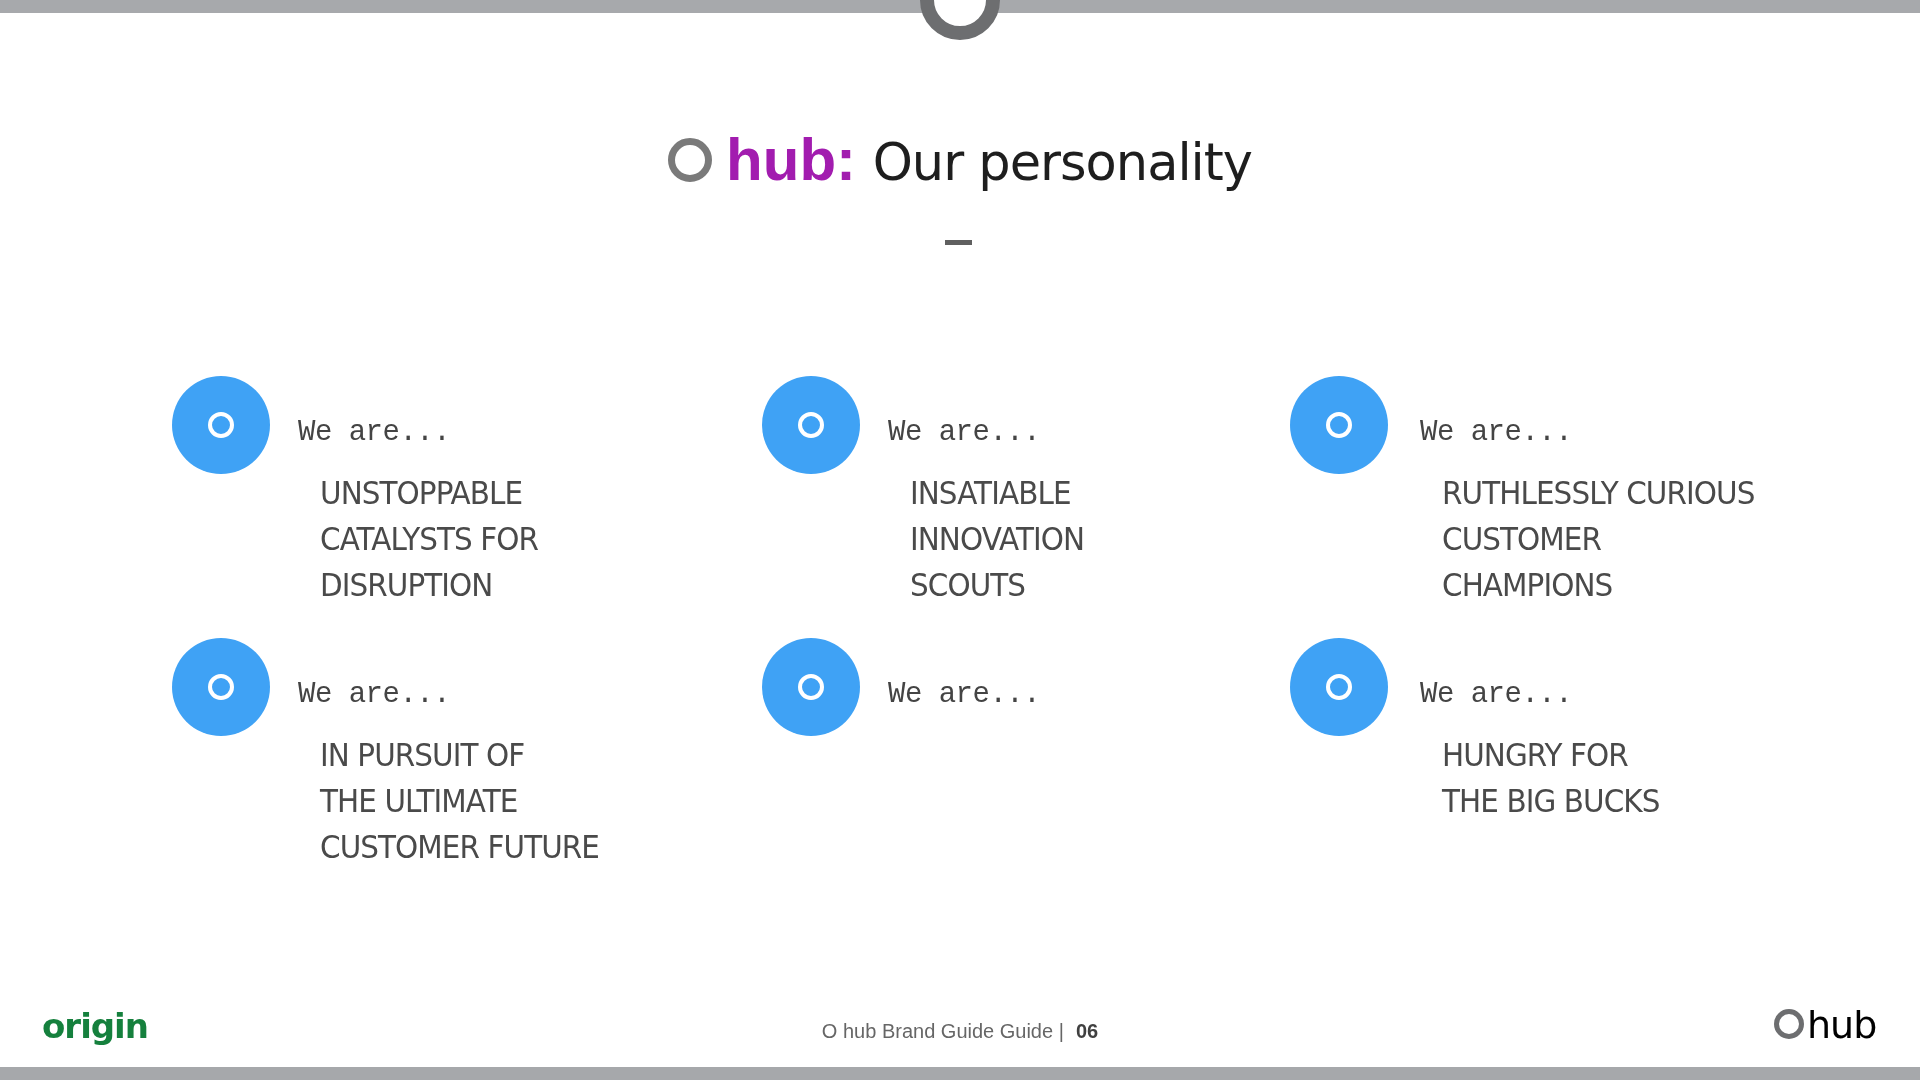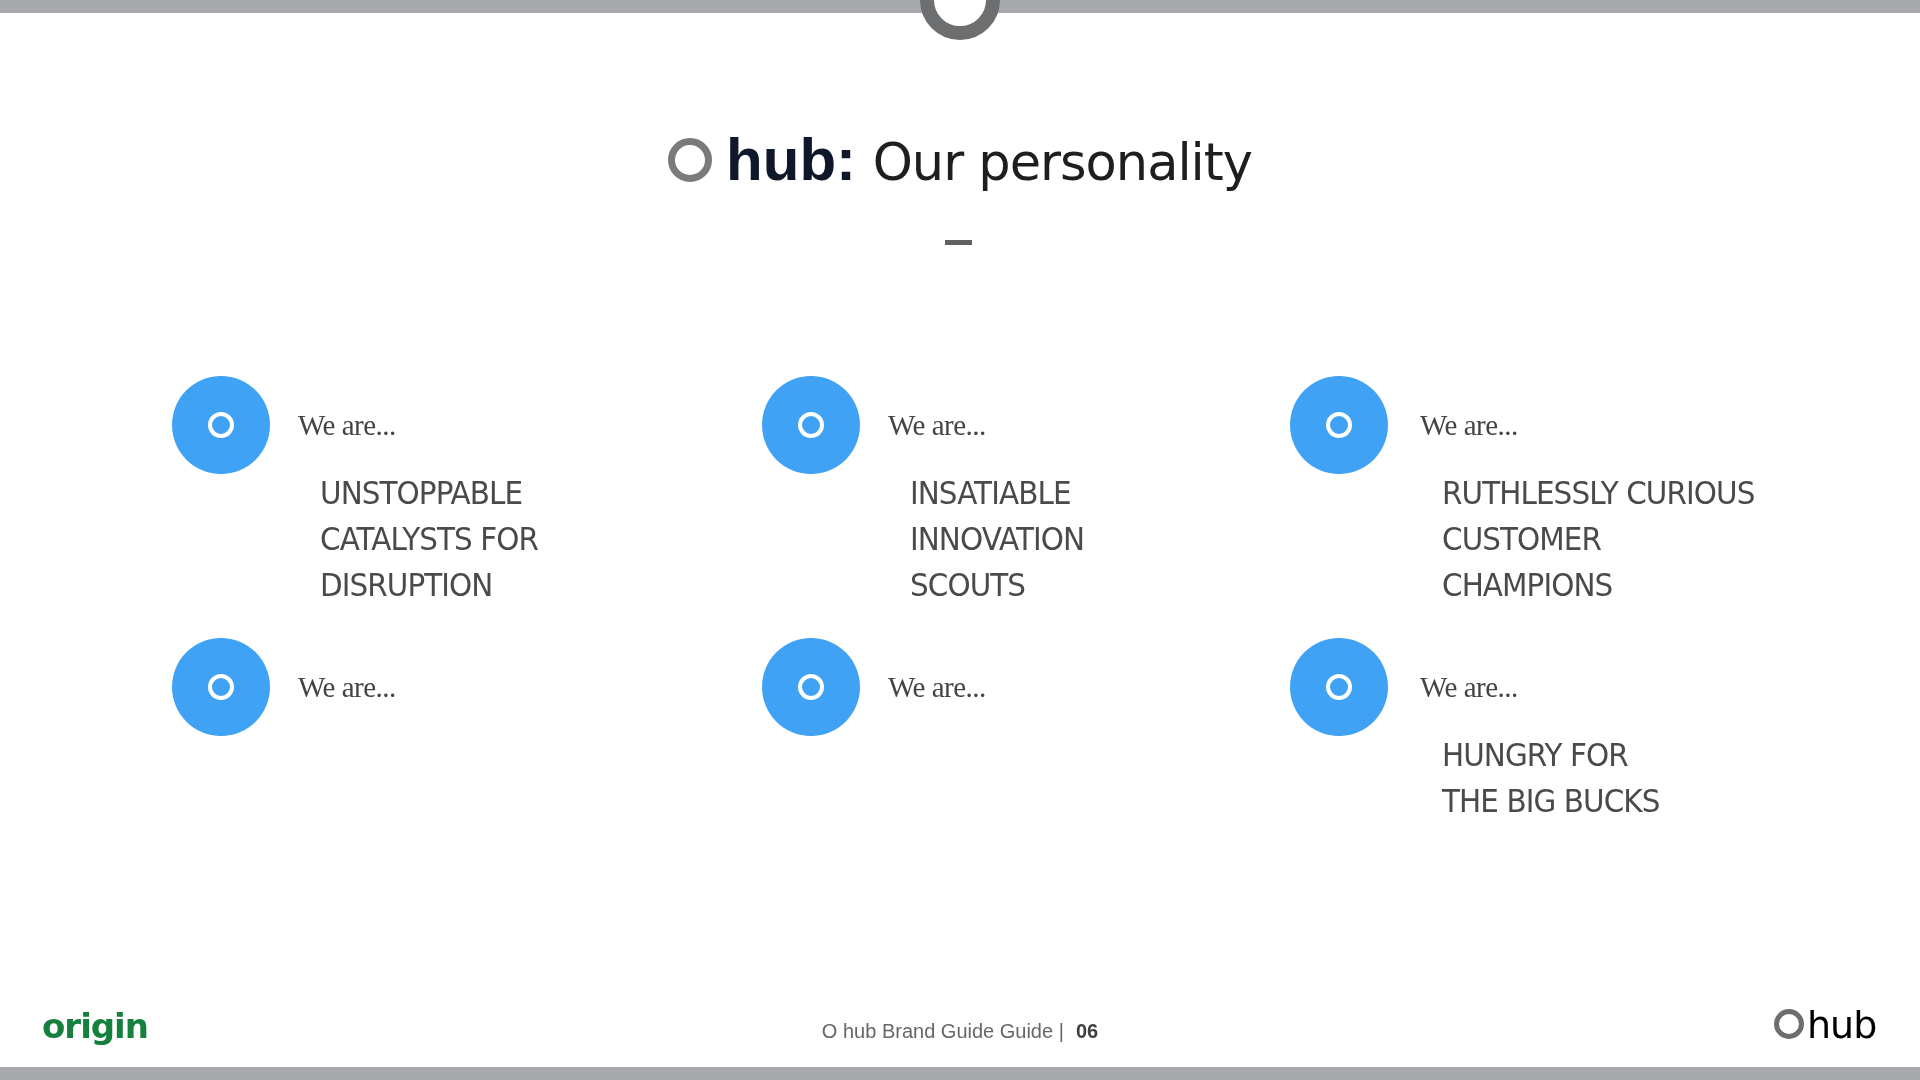--- a/index.html
+++ b/index.html
@@ -48,21 +48,21 @@
     .title .o-mark {
       display: inline-block;
       width: 30px; height: 30px;
       border: 7px solid #7a7a7a;
       border-radius: 50%;
       vertical-align: -2px;
       margin-right: 14px;
     }
     .title .brand {
       font-weight: bold;
-      color: #0f172a;
+      color: #a21caf;
     }
     .title .rest {
       font-family: "DejaVu Sans", sans-serif;
       font-weight: normal;
       letter-spacing: -1px;
       font-size: 51px;
     }
     .title-dash {
       position: absolute;
       left: 945px; top: 240px;
@@ -84,22 +84,22 @@
     }
     .card .bubble .ring {
       position: absolute;
       left: 36px; top: 36px;
       width: 18px; height: 18px;
       border: 4px solid #ffffff;
       border-radius: 50%;
     }
     .card .lead {
       position: absolute;
-      left: 126px; top: 32px;
-      font-family: Liberation Serif, serif;
+      left: 126px; top: 40px;
+      font-family: Liberation Mono, monospace;
       font-size: 29px;
       line-height: 34px;
       color: #444444;
       letter-spacing: -0.5px;
       white-space: nowrap;
     }
     .card .headline {
       position: absolute;
       left: 124px; top: 94px;
       font-family: "DejaVu Sans", sans-serif;
@@ -211,20 +211,25 @@
     <div>CUSTOMER</div>
     <div>CHAMPIONS</div>
   </div>
 </div>
 
 <div class="card" style="left:172px; top:638px;">
   <div class="bubble">
       <div class="ring"></div>
     </div>
   <div class="lead">We are...</div>
+  <div class="headline">
+    <div>IN PURSUIT OF</div>
+    <div>THE ULTIMATE</div>
+    <div>CUSTOMER FUTURE</div>
+  </div>
 </div>
 
 <div class="card" style="left:762px; top:638px;">
   <div class="bubble">
       <div class="ring"></div>
     </div>
   <div class="lead">We are...</div>
 </div>
 
 <div class="card" style="left:1290px; top:638px;">

